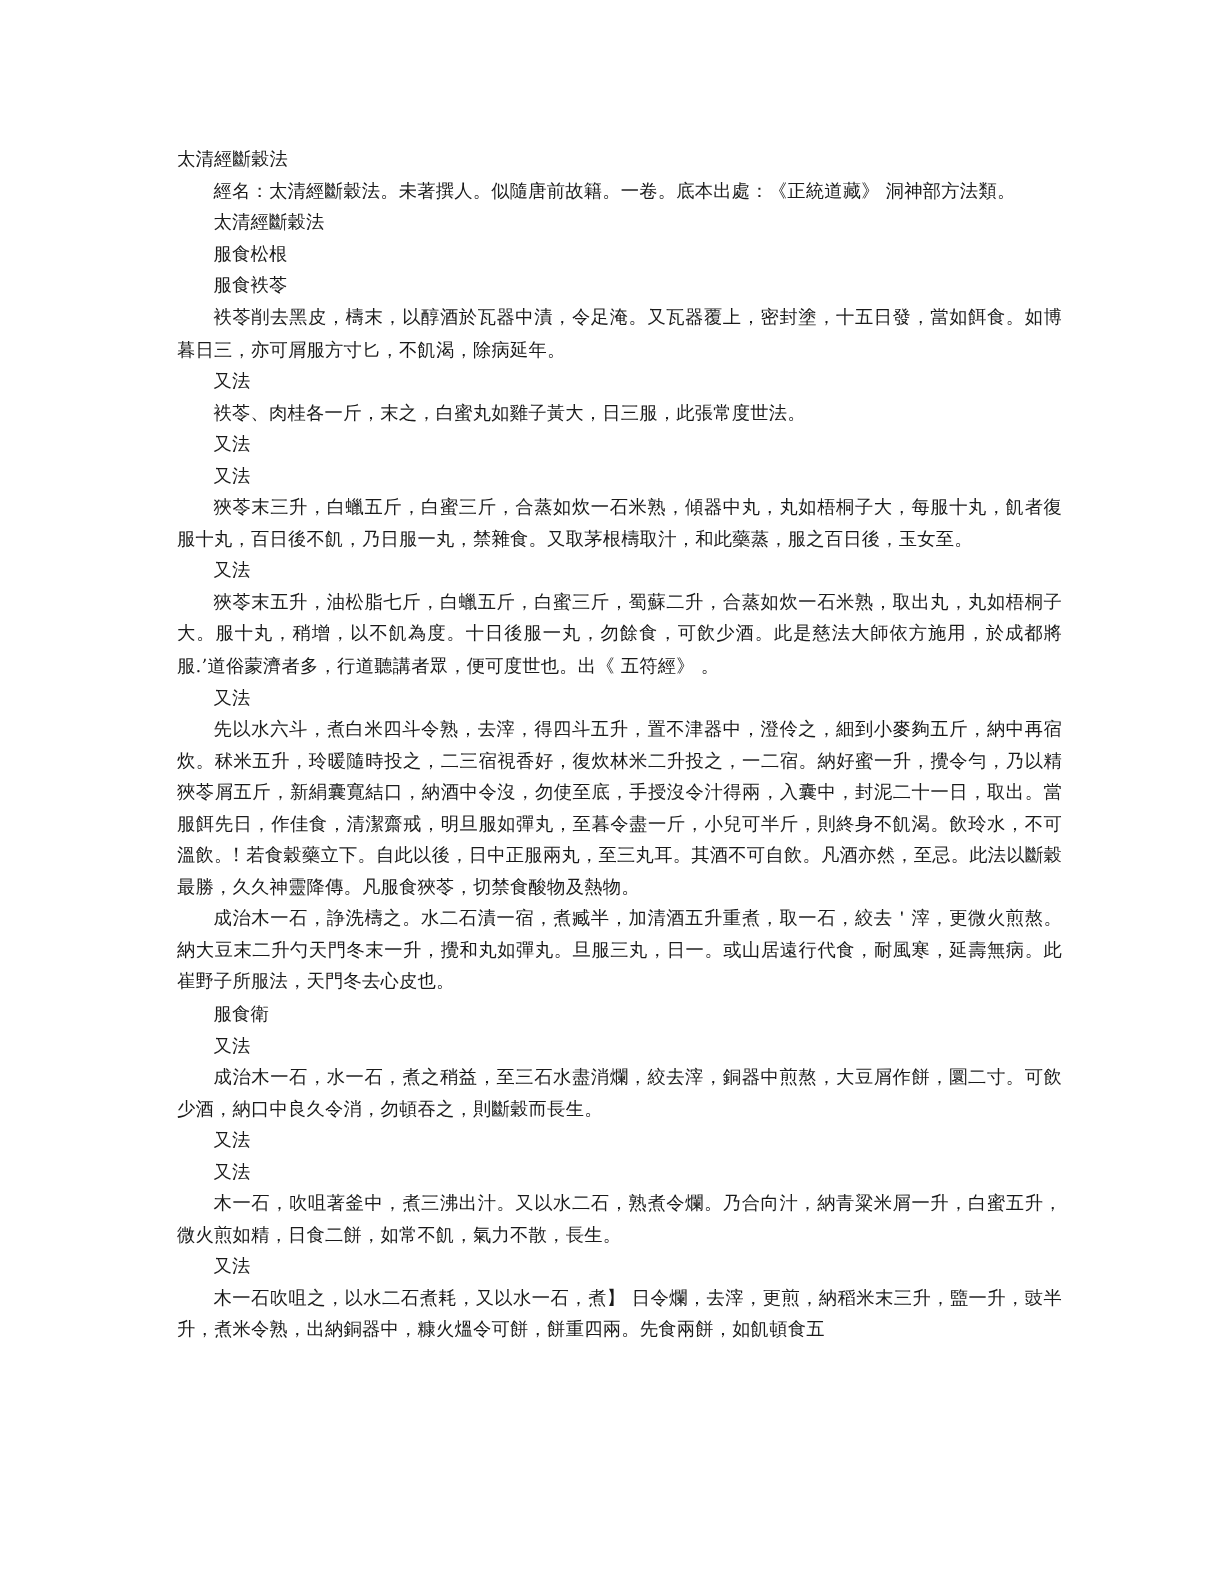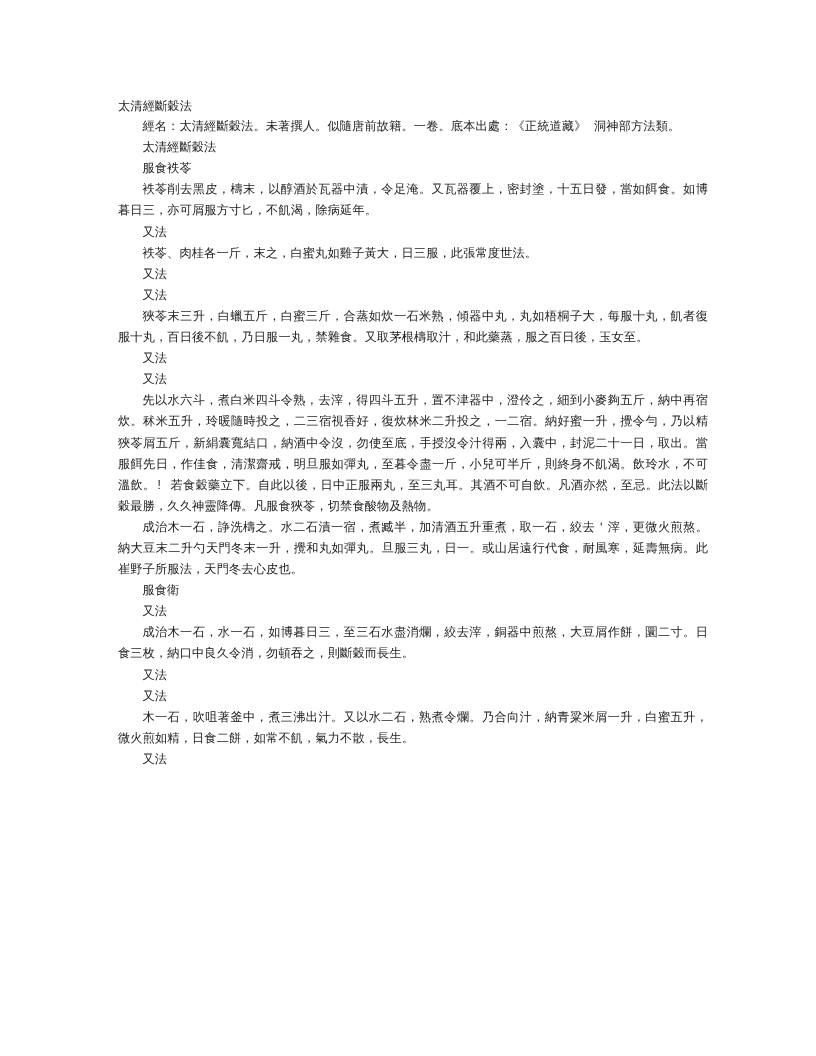--- a/index.html
+++ b/index.html
@@ -28,48 +28,50 @@
     text-align: justify;
     text-justify: inter-ideograph;
     color: #1a1a1a;
     letter-spacing: 0.15px;
   }
   p.para {
     margin: 0;
     text-indent: 2em;
     white-space: normal;
     word-break: break-all;
-    font-family: Liberation Mono, monospace;
   }
   p.flush {
     margin: 0;
     text-indent: 0;
     word-break: break-all;
   }
 </style>
 </head>
 <body>
 
 <div class="page">
   <div class="doc-body" id="doc-body">
       <p class="flush">太清經斷穀法</p>
       <p class="para">經名：太清經斷穀法。未著撰人。似隨唐前故籍。一卷。底本出處：《正統道藏》 洞神部方法類。</p>
       <p class="para">太清經斷穀法</p>
+      <p class="para">服食松根</p>
       <p class="para">服食袟苓</p>
       <p class="para">袟苓削去黑皮，檮末，以醇酒於瓦器中漬，令足淹。又瓦器覆上，密封塗，十五日發，當如餌食。如博暮日三，亦可屑服方寸匕，不飢渴，除病延年。</p>
       <p class="para">又法</p>
       <p class="para">袟苓、肉桂各一斤，末之，白蜜丸如雞子黃大，日三服，此張常度世法。</p>
       <p class="para">又法</p>
       <p class="para">又法</p>
       <p class="para">狹苓末三升，白蠟五斤，白蜜三斤，合蒸如炊一石米熟，傾器中丸，丸如梧桐子大，每服十丸，飢者復服十丸，百日後不飢，乃日服一丸，禁雜食。又取茅根檮取汁，和此藥蒸，服之百日後，玉女至。</p>
       <p class="para">又法</p>
+      <p class="para">狹苓末五升，油松脂七斤，白蠟五斤，白蜜三斤，蜀蘇二升，合蒸如炊一石米熟，取出丸，丸如梧桐子大。服十丸，稍增，以不飢為度。十日後服一丸，勿餘食，可飲少酒。此是慈法大師依方施用，於成都將服.’道俗蒙濟者多，行道聽講者眾，便可度世也。出《 五符經》 。</p>
       <p class="para">又法</p>
       <p class="para">先以水六斗，煮白米四斗令熟，去滓，得四斗五升，置不津器中，澄伶之，細到小麥夠五斤，納中再宿炊。秫米五升，玲暖隨時投之，二三宿視香好，復炊林米二升投之，一二宿。納好蜜一升，攪令勻，乃以精狹苓屑五斤，新絹囊寬結口，納酒中令沒，勿使至底，手授沒令汁得兩，入囊中，封泥二十一日，取出。當服餌先日，作佳食，清潔齋戒，明旦服如彈丸，至暮令盡一斤，小兒可半斤，則終身不飢渴。飲玲水，不可溫飲。! 若食穀藥立下。自此以後，日中正服兩丸，至三丸耳。其酒不可自飲。凡酒亦然，至忌。此法以斷穀最勝，久久神靈降傳。凡服食狹苓，切禁食酸物及熱物。</p>
       <p class="para">成治木一石，諍洗檮之。水二石漬一宿，煮臧半，加清酒五升重煮，取一石，絞去＇滓，更微火煎熬。納大豆末二升勺天門冬末一升，攪和丸如彈丸。旦服三丸，日一。或山居遠行代食，耐風寒，延壽無病。此崔野子所服法，天門冬去心皮也。</p>
       <p class="para">服食衛</p>
       <p class="para">又法</p>
-      <p class="para">成治木一石，水一石，如博暮日三，至三石水盡消爛，絞去滓，銅器中煎熬，大豆屑作餅，圜二寸。日食三枚，納口中良久令消，勿頓吞之，則斷穀而長生。</p>
+      <p class="para">成治木一石，水一石，煮之稍益，至三石水盡消爛，絞去滓，銅器中煎熬，大豆屑作餅，圜二寸。可飲少酒，納口中良久令消，勿頓吞之，則斷穀而長生。</p>
       <p class="para">又法</p>
       <p class="para">又法</p>
       <p class="para">木一石，吹咀著釜中，煮三沸出汁。又以水二石，熟煮令爛。乃合向汁，納青粱米屑一升，白蜜五升，微火煎如精，日食二餅，如常不飢，氣力不散，長生。</p>
       <p class="para">又法</p>
+      <p class="para">木一石吹咀之，以水二石煮耗，又以水一石，煮】 日令爛，去滓，更煎，納稻米末三升，盬一升，豉半升，煮米令熟，出納銅器中，糠火熅令可餅，餅重四兩。先食兩餅，如飢頓食五</p>
     </div>
 </div>
 
 </body></html>

